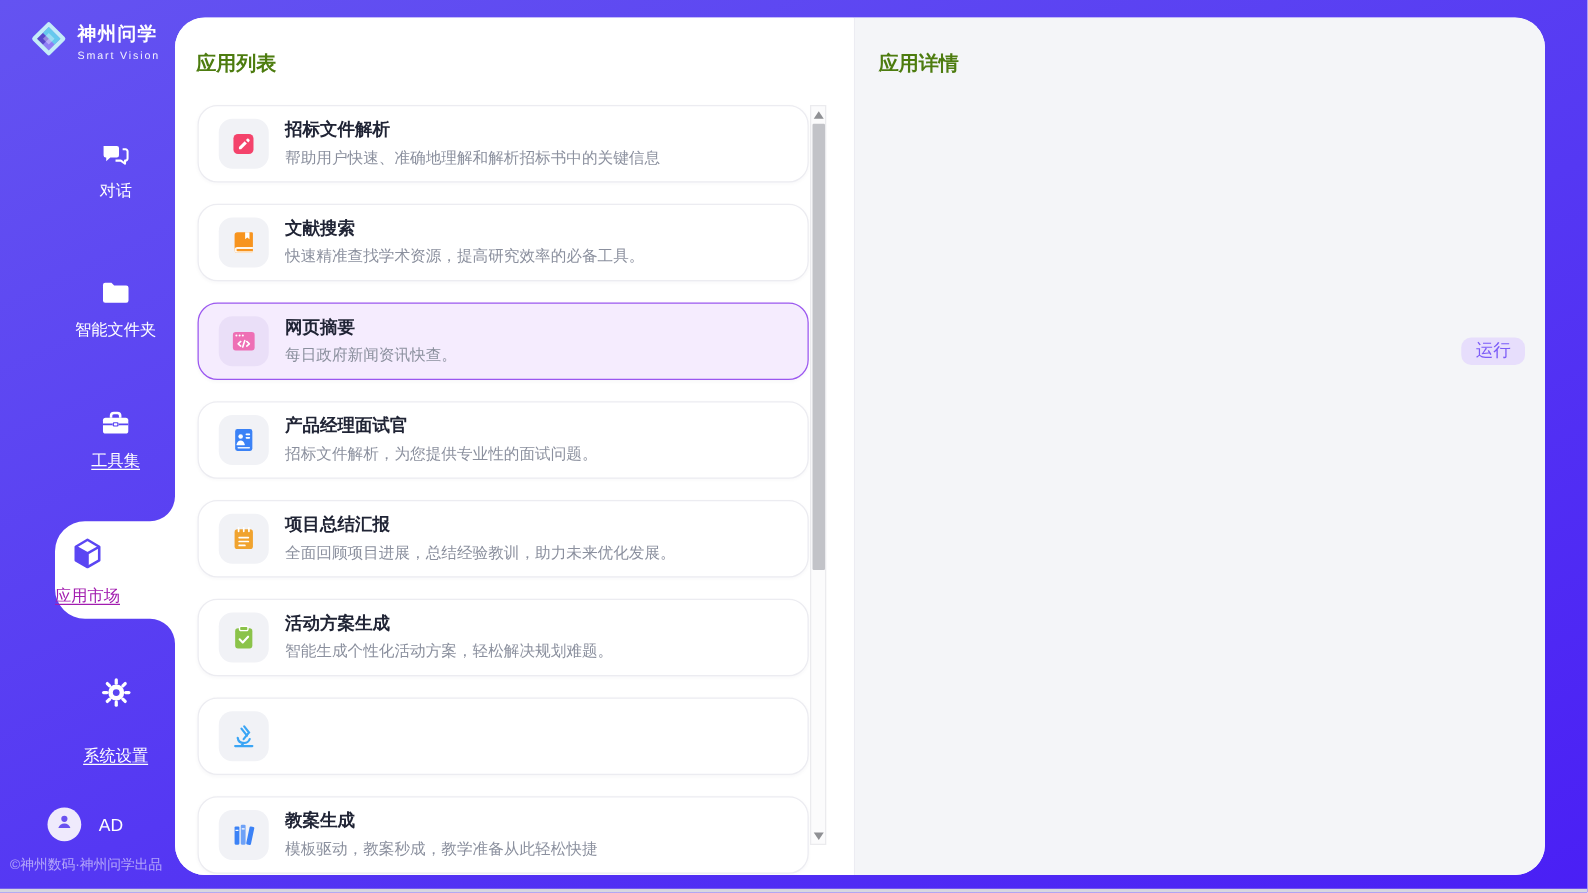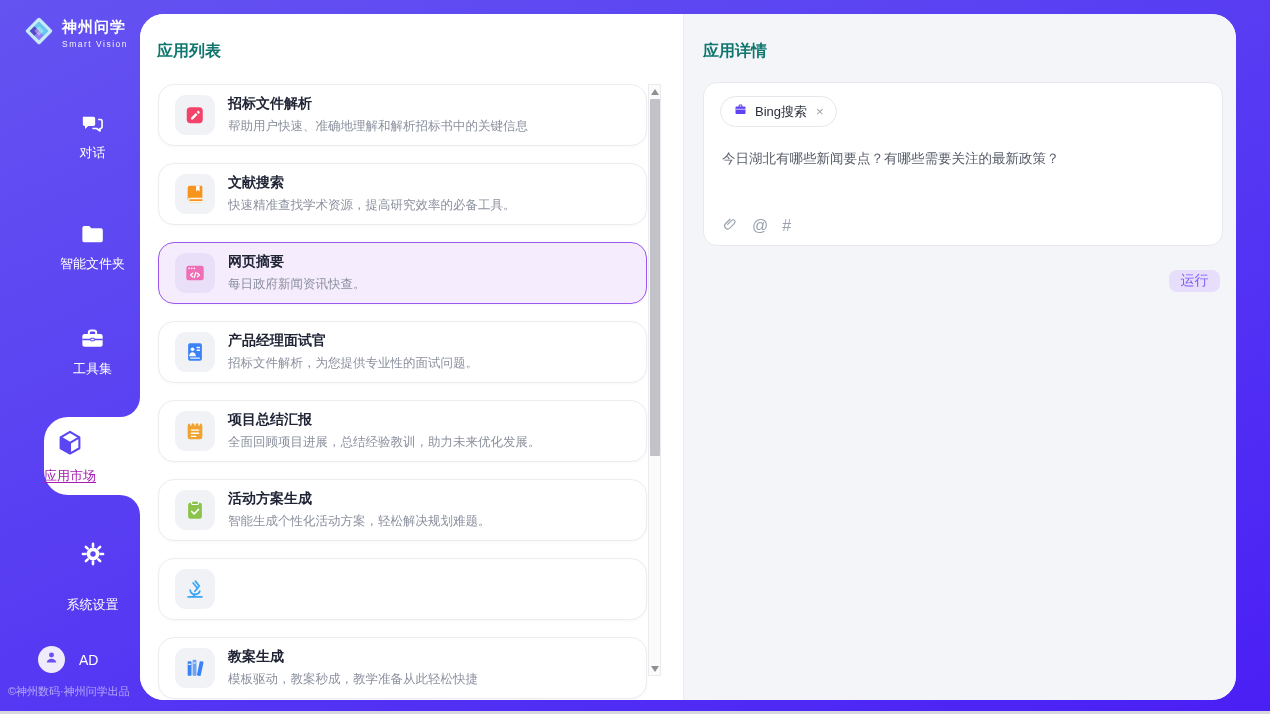--- a/index.html
+++ b/index.html
@@ -11,38 +11,38 @@
   }
   .bottom-edge { position:absolute; left:0; right:0; bottom:0; height:3px; background:#d7d7df; z-index:9; }
 
   
   .sidebar { position:absolute; left:0; top:0; width:140px; height:714px; }
   .logo { position:absolute; left:22px; top:14px; display:flex; align-items:center; gap:6px; }
   .logo-txt .cn { color:#fff; font-weight:bold; font-size:15px; letter-spacing:1px; }
   .logo-txt .en { color:rgba(255,255,255,.92); font-size:8.5px; letter-spacing:1.5px; margin-top:2px; }
   .side-item { position:absolute; left:0; width:137px; display:flex; flex-direction:column; align-items:center; gap:7px; color:#fff; cursor:pointer;padding-left:48px; }
   .side-item .lbl { font-size:13px; }
-  .side-item .lbl.underlined { text-underline-offset:2px; }
+  .side-item .lbl.underlined { text-decoration:underline; text-underline-offset:2px; }
   .side-item svg { display:block; }
 
   .active-shape { position:absolute; left:22px; top:397px; width:118px; height:118px; }
   .active-item { position:absolute; left:22px; top:417px; width:96px; height:78px;
     display:flex; flex-direction:column; align-items:center; justify-content:center; gap:4px; cursor:pointer; }
   .active-item .lbl { font-size:13px; color:#a21caf; text-decoration:underline; text-underline-offset:2px; }
 
   .user-row { position:absolute; left:38px; top:646px; display:flex; align-items:center; gap:14px; cursor:pointer; }
   .avatar { width:27px; height:27px; border-radius:50%; background:#efeafc; display:flex; align-items:center; justify-content:center; }
   .user-initials { color:#fff; font-size:14px; }
   .copyright { position:absolute; left:8px; top:684px; font-size:11px; color:rgba(255,255,255,.55); white-space:nowrap; }
 
   
   .main { position:absolute; left:140px; top:14px; width:1096px; height:686px;
     background:#fff; border-radius:24px; overflow:hidden; display:flex; }
   .list-section { position:relative; width:543px; height:100%; background:#fff; }
-  .section-title { font-weight:bold; font-size:16px; color:#0f766e; }
+  .section-title { font-weight:bold; font-size:16px; color:#4d7c0f; }
   .list-section .section-title { position:absolute; left:17px; top:27px; }
 
   .app-card { position:absolute; left:18px; width:489px; height:62px; background:#fff;
     border:1px solid #ececf1; border-radius:16px; display:flex; align-items:center; gap:13px;
     padding:0 16px; cursor:pointer; box-shadow:0 1px 3px rgba(20,20,60,.03); }
   .app-card.selected { background:var(--selected-bg,#f5ecfe); border:1.5px solid var(--selected-border,#9b57f0); }
   .app-icon-tile { width:40px; height:40px; border-radius:11px; background:#f1f2f6; flex:none;
     display:flex; align-items:center; justify-content:center; }
   .app-card.selected .app-icon-tile { background:#eadff8; }
   .app-icon svg { display:block; width:22px; height:22px; }
@@ -323,42 +323,18 @@
       <div class="sb-thumb"></div>
       <div class="sb-btn down">
           <span class="tri-down"></span>
         </div>
     </div>
   </section>
 
   <section class="detail-section">
     <h2 class="section-title">应用详情</h2>
 
-    <div class="query-card">
-      <div class="tool-tag">
-        <span>
-          <svg width="15" height="15" viewBox="0 0 24 24" fill="#5f45f1">
-            <path d="M9 7V5.8A1.8 1.8 0 0 1 10.8 4h2.4A1.8 1.8 0 0 1 15 5.8V7h3.5A1.5 1.5 0 0 1 20 8.5v9a1.5 1.5 0 0 1-1.5 1.5h-13A1.5 1.5 0 0 1 4 17.5v-9A1.5 1.5 0 0 1 5.5 7H9zm1.6 0h2.8V6a.4.4 0 0 0-.4-.4h-2a.4.4 0 0 0-.4.4z"></path>
-            <path d="M4 11.6h16" stroke="#fff" stroke-width="1.1"></path>
-          </svg>
-        </span>
-        <span class="tag-label">Bing搜索</span>
-        <span class="tag-close">×</span>
-      </div>
-
-      <div class="query-text">今日湖北有哪些新闻要点？有哪些需要关注的最新政策？</div>
-
-      <div class="attach-row">
-        <span class="glyph">
-          <svg width="16" height="16" viewBox="0 0 24 24" fill="none" stroke="#9aa1ad" stroke-width="1.7" stroke-linecap="round">
-            <path d="M8.5 12.5l5.8-5.8a3.1 3.1 0 0 1 4.4 4.4l-7 7a4.6 4.6 0 0 1-6.5-6.5l6.7-6.7"></path>
-          </svg>
-        </span>
-        <span class="glyph">@</span>
-        <span class="glyph">#</span>
-      </div>
-    </div>
 
     <button class="run-btn">运行</button>
   </section>
 </div>
 
 <div class="bottom-edge"></div>
 
 </body></html>

